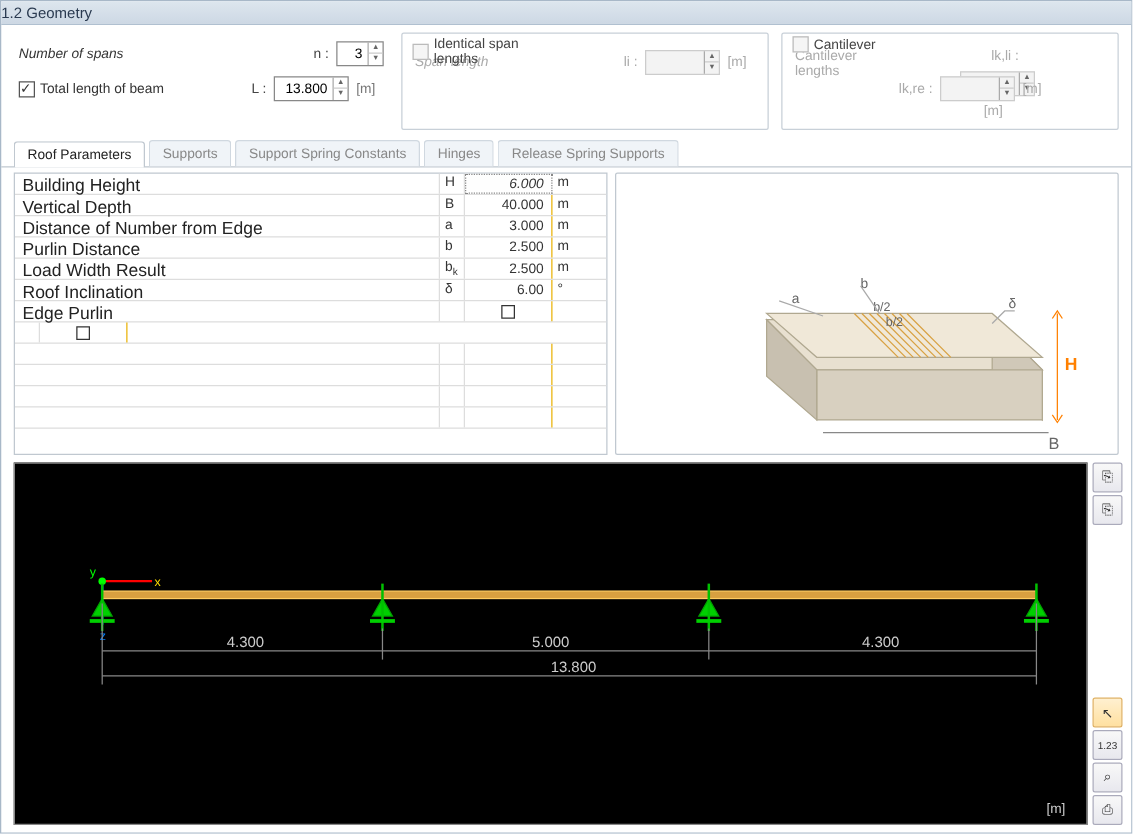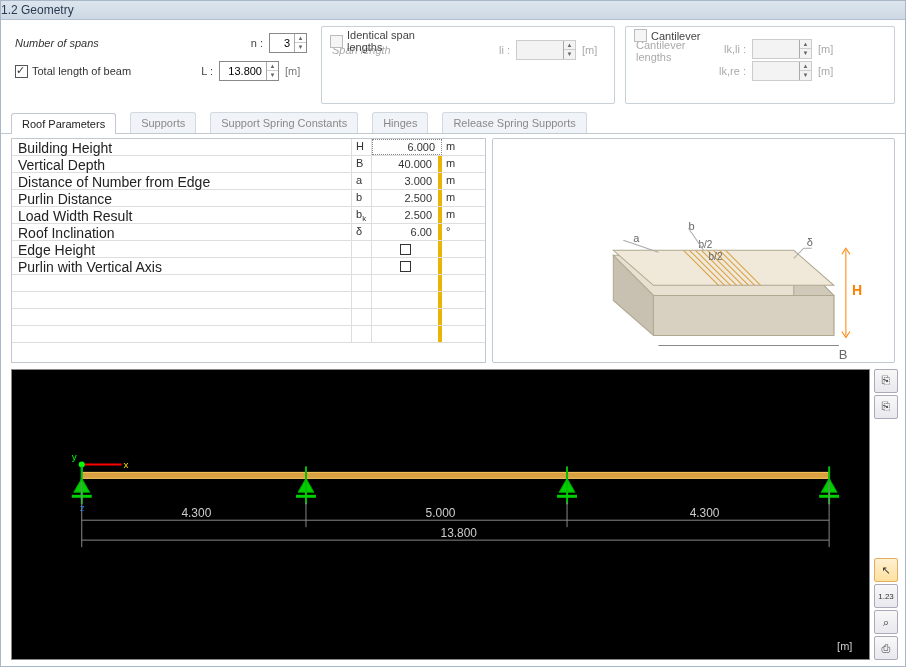--- a/index.html
+++ b/index.html
@@ -17,31 +17,31 @@
   .spinner.dis { background: #f3f3f3; border-color: #ccc; color: #aaa; }
   .spinner input { border: none; width: 46px; text-align: right; padding: 0 4px; font-family: inherit; font-size: 11px; outline: none; background: transparent; }
   .spinner.small input { width: 24px; }
   .spinbtns { display: flex; flex-direction: column; width: 12px; border-left: 1px solid #aaa; }
   .spinbtns span { height: 9px; font-size: 6px; text-align: center; line-height: 9px; color: #666; cursor: pointer; }
   .spinbtns span:first-child { border-bottom: 1px solid #ccc; }
   .unit { font-size: 11px; color: #777; width: 22px; }
   .chk { width: 13px; height: 13px; border: 1px solid #555; display: inline-block; position: relative; background: #fff; }
   .chk.checked::after { content: "✓"; position: absolute; left: 0; top: -2px; font-size: 11px; }
   .chk.dis { border-color: #bbb; background: #f5f5f5; }
-  .tabs { padding: 4px 10px 0; border-bottom: 1px solid #c0c8d0; display: flex; gap: 14px; }
+  .tabs { padding: 4px 10px 0; border-bottom: 1px solid #c0c8d0; display: flex; gap: 3px; }
   .tab { padding: 4px 10px; font-size: 11px; color: #888; background: #f0f4f8; border: 1px solid #d0d8e0; border-bottom: none; border-radius: 3px 3px 0 0; cursor: pointer; }
   .tab.active { color: #222; background: #fff; border-color: #c0c8d0; position: relative; top: 1px; }
   .midrow { display: flex; padding: 4px 10px 6px; gap: 6px; }
   .grid { flex: 0 0 475px; border: 1px solid #c0c8d0; background: #fff; }
   .gridrow { display: flex; height: 17px; border-bottom: 1px solid #ddd; }
   .gridrow .c1 { flex: 0 0 340px; padding: 1px 6px; border-right: 1px solid #ddd; font-size: 14px; color: #222; }
   .gridrow .c2 { flex: 0 0 20px; padding: 1px 4px; border-right: 1px solid #ddd; font-size: 11px; text-align: left; }
-  .gridrow .c3 { flex: 0 0 70px; padding: 1px 6px; border-right: 4px solid #eab308; font-size: 11px; text-align: right; display: flex; align-items: center; justify-content: flex-end; }
+  .gridrow .c3 { flex: 0 0 70px; padding: 1px 6px; border-right: 1px solid #eab308; font-size: 11px; text-align: right; display: flex; align-items: center; justify-content: flex-end; }
   .gridrow .c4 { flex: 0 0 20px; padding: 1px 4px; font-size: 11px; text-align: left; }
-  .gridrow.hl .c3 { border: 1px dotted #888; background: #fefefe; }
+  .gridrow.hl .c3 { border: 1px dotted #888; background: #fefefe; font-style: italic; }
   .gridrow .chkbox { width: 11px; height: 11px; border: 1px solid #333; margin: 0 auto; }
   .gridrow.empty .c1, .gridrow.empty .c2, .gridrow.empty .c3, .gridrow.empty .c4 { color: transparent; }
   .preview { flex: 1; border: 1px solid #c0c8d0; border-radius: 2px; background: #fff; position: relative; overflow: hidden; }
   .beamview-row { display: flex; padding: 0 6px 6px 10px; gap: 3px; flex: 1; min-height: 0; }
   .beamview { flex: 1; background: #000; border: 1px solid #888; position: relative; }
   .sidebar { width: 26px; display: flex; flex-direction: column; gap: 2px; align-items: center; }
   .sidebar .btn { width: 24px; height: 24px; border: 1px solid #aab; background: linear-gradient(#f8f8f8,#e8e8ee); border-radius: 2px; display: flex; align-items: center; justify-content: center; font-size: 11px; cursor: pointer; }
   .sidebar .btn.active { background: linear-gradient(#fff0d0,#ffe0a0); border-color: #e0b060; }
   .sidebar .spacer { flex: 1; }
   .dis-text { color: #aaa; }
@@ -107,21 +107,21 @@
     <div class="groupbox" style="flex:0 0 270px;">
       <div class="gtitle">
         <span class="chk dis"></span>
         <span>Cantilever</span>
       </div>
       <div style="display:flex;gap:6px;">
         <div style="flex:0 0 70px;">
           <span class="dis-text">Cantilever lengths</span>
         </div>
         <div style="flex:1;">
-          <div class="row" style="margin-bottom:2px;height:20px;">
+          <div class="row" style="margin-bottom:2px;height:20px;flex-direction:column;">
             <span class="sym dis-text" style="width:34px;">lk,li :</span>
             <div class="spinner dis">
                 <input readonly="" style="">
                 <div class="spinbtns">
                   <span>▲</span>
                   <span>▼</span>
                 </div>
               </div>
             <span class="unit dis-text">[m]</span>
           </div>
@@ -181,29 +181,28 @@
           <div class="c3">2.500</div>
           <div class="c4">m</div>
         </div>
         <div class="gridrow">
           <div class="c1">Roof Inclination</div>
           <div class="c2">δ</div>
           <div class="c3">6.00</div>
           <div class="c4">°</div>
         </div>
         <div class="gridrow">
-          <div class="c1">Edge Height</div>
+          <div class="c1">Edge Purlin</div>
           <div class="c2"></div>
           <div class="c3" style="justify-content: center;">
             <div class="chkbox"></div>
           </div>
           <div class="c4"></div>
         </div>
         <div class="gridrow">
-          <div class="c1">Purlin with Vertical Axis</div>
           <div class="c2"></div>
           <div class="c3" style="justify-content: center;">
             <div class="chkbox"></div>
           </div>
           <div class="c4"></div>
         </div>
         <div class="gridrow empty">
           <div class="c1"></div>
           <div class="c2"></div>
           <div class="c3"></div>

